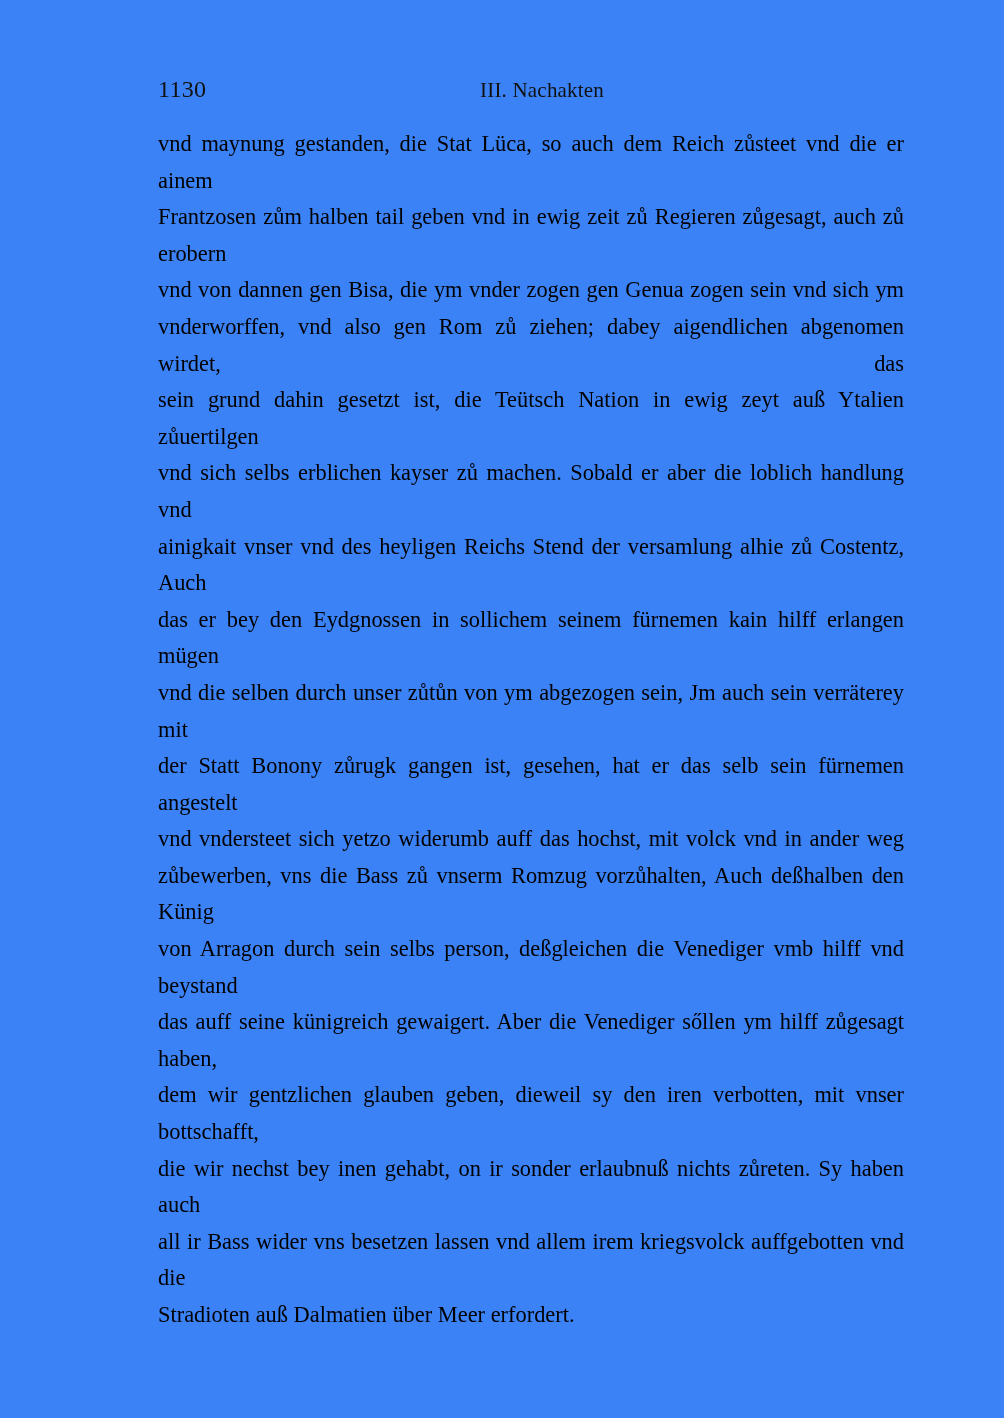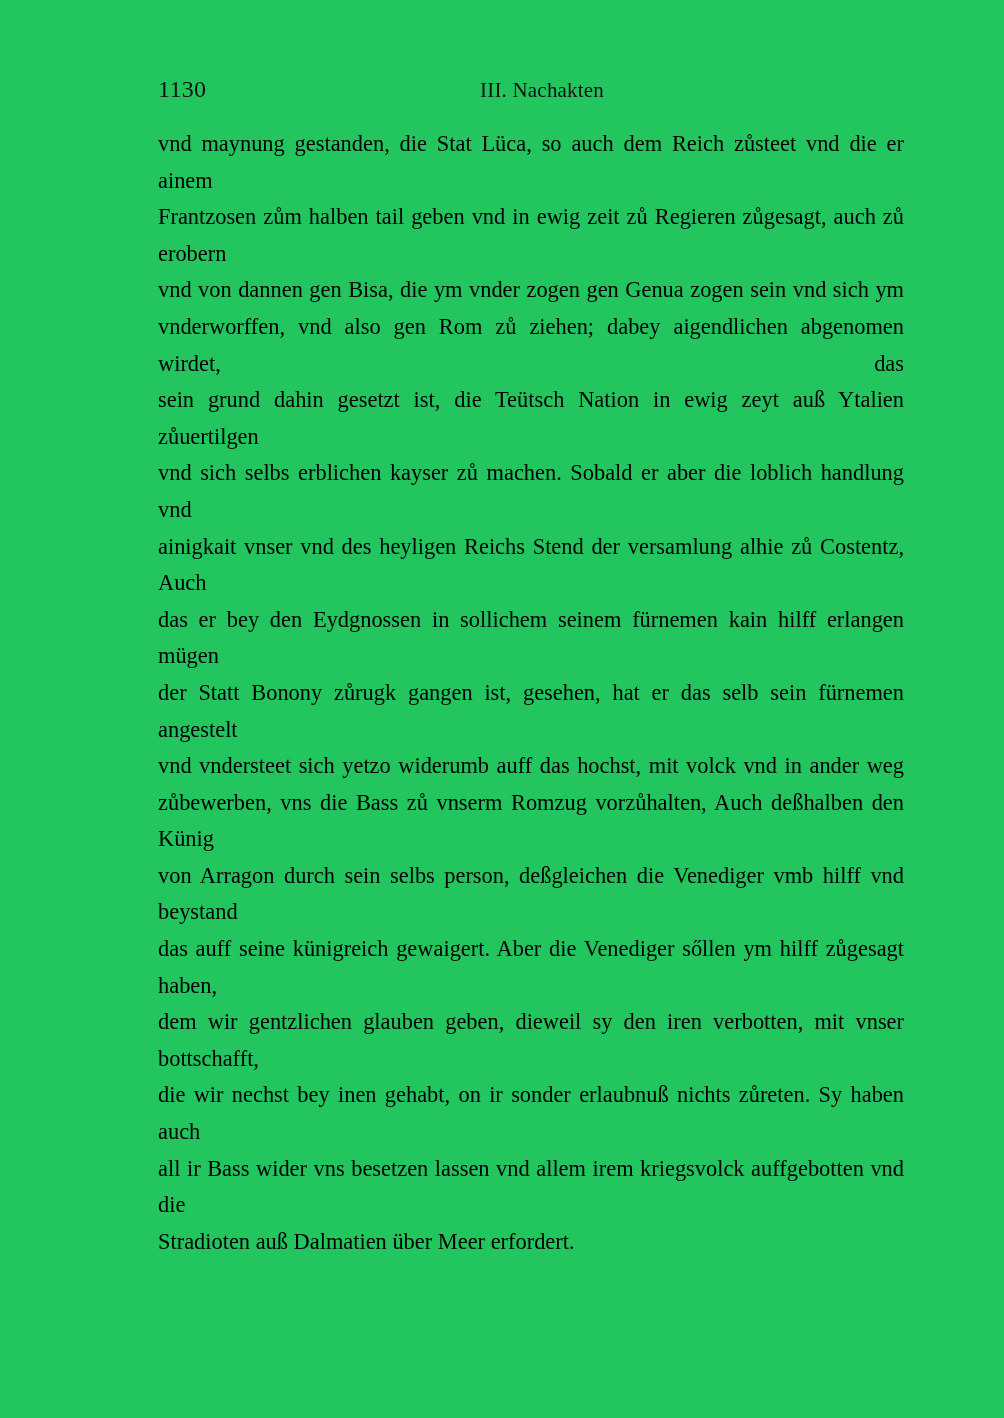--- a/index.html
+++ b/index.html
@@ -4,21 +4,21 @@
 <style>
   html, body {
     margin: 0;
     padding: 0;
     background: #ffffff;
   }
   .page {
     position: relative;
     width: 1004px;
     height: 1418px;
-    background: #22c55e;
+    background: #3b82f6;
     margin: 0 auto;
     overflow: hidden;
     font-family: "Liberation Serif", "DejaVu Serif", serif;
     color: #000000;
   }
 
   
   .running-head {
     position: absolute;
     left: 158px;
@@ -94,20 +94,21 @@
   <div class="textblock" id="textblock">
       <div class="para">
         <div class="line just"><span>vnd maynung gestanden, die Stat Lüca, so auch dem Reich zůsteet vnd die er ainem</span></div>
         <div class="line just"><span>Frantzosen zům halben tail geben vnd in ewig zeit zů Regieren zůgesagt, auch zů erobern</span></div>
         <div class="line just"><span>vnd von dannen gen Bisa, die ym vnder zogen gen Genua zogen sein vnd sich ym</span></div>
         <div class="line just"><span>vnderworffen, vnd also gen Rom zů ziehen; dabey aigendlichen abgenomen wirdet, das</span></div>
         <div class="line just"><span>sein grund dahin gesetzt ist, die Teütsch Nation in ewig zeyt auß Ytalien zůuertilgen</span></div>
         <div class="line just"><span>vnd sich selbs erblichen kayser zů machen. Sobald er aber die loblich handlung vnd</span></div>
         <div class="line just"><span>ainigkait vnser vnd des heyligen Reichs Stend der versamlung alhie zů Costentz, Auch</span></div>
         <div class="line just"><span>das er bey den Eydgnossen in sollichem seinem fürnemen kain hilff erlangen mügen</span></div>
+        <div class="line just"><span>vnd die selben durch unser zůtůn von ym abgezogen sein, Jm auch sein verräterey mit</span></div>
         <div class="line just"><span>der Statt Bonony zůrugk gangen ist, gesehen, hat er das selb sein fürnemen angestelt</span></div>
         <div class="line just"><span>vnd vndersteet sich yetzo widerumb auff das hochst, mit volck vnd in ander weg</span></div>
         <div class="line just"><span>zůbewerben, vns die Bass zů vnserm Romzug vorzůhalten, Auch deßhalben den Künig</span></div>
         <div class="line just"><span>von Arragon durch sein selbs person, deßgleichen die Venediger vmb hilff vnd beystand</span></div>
         <div class="line just"><span>das auff seine künigreich gewaigert. Aber die Venediger sőllen ym hilff zůgesagt haben,</span></div>
         <div class="line just"><span>dem wir gentzlichen glauben geben, dieweil sy den iren verbotten, mit vnser bottschafft,</span></div>
         <div class="line just"><span>die wir nechst bey inen gehabt, on ir sonder erlaubnuß nichts zůreten. Sy haben auch</span></div>
         <div class="line just"><span>all ir Bass wider vns besetzen lassen vnd allem irem kriegsvolck auffgebotten vnd die</span></div>
         <div class="line last"><span>Stradioten auß Dalmatien über Meer erfordert.</span></div>
       </div>

